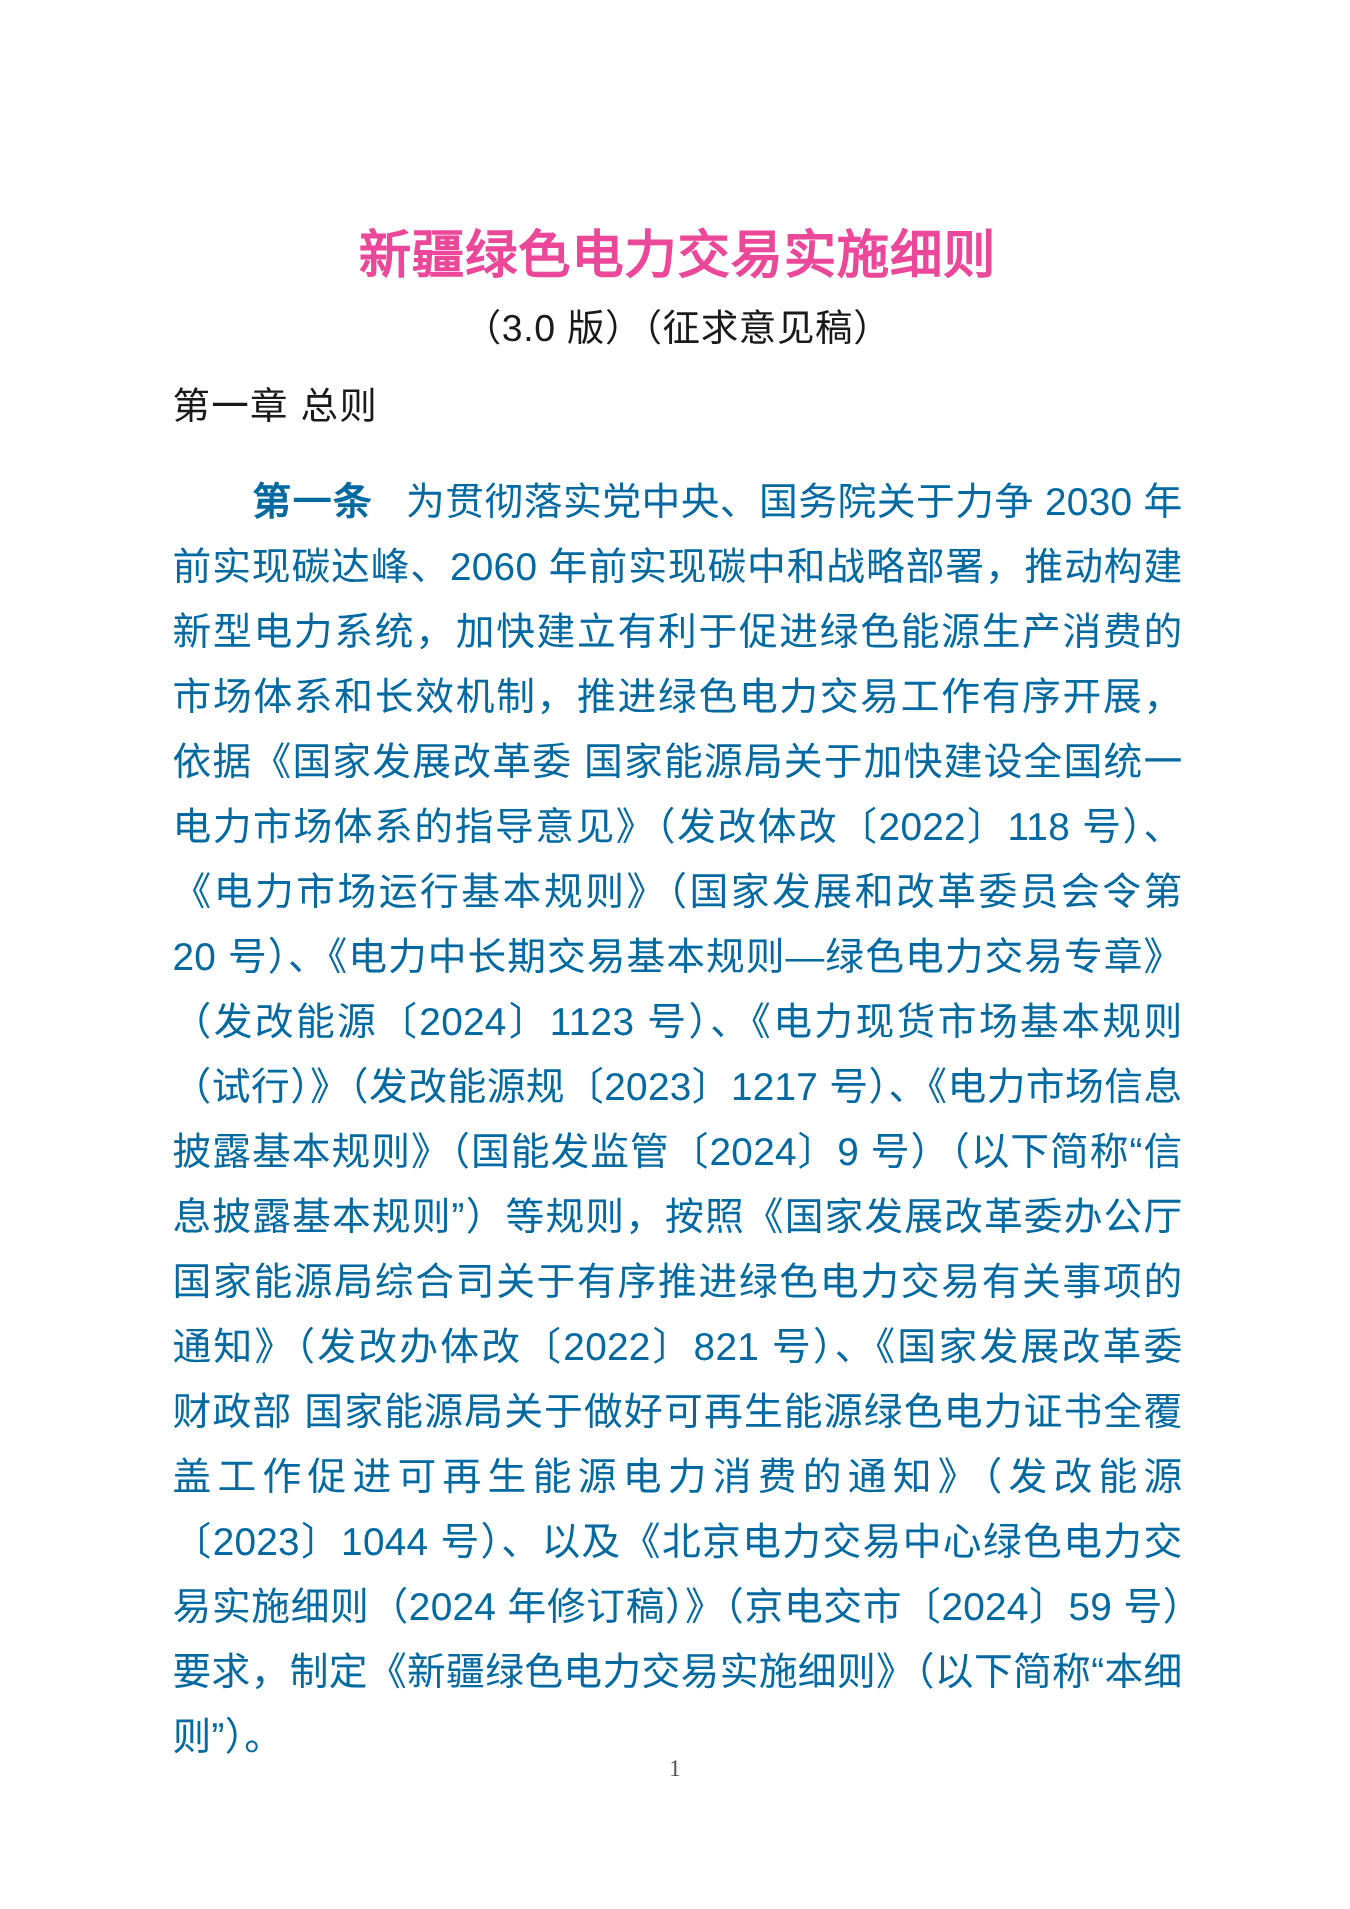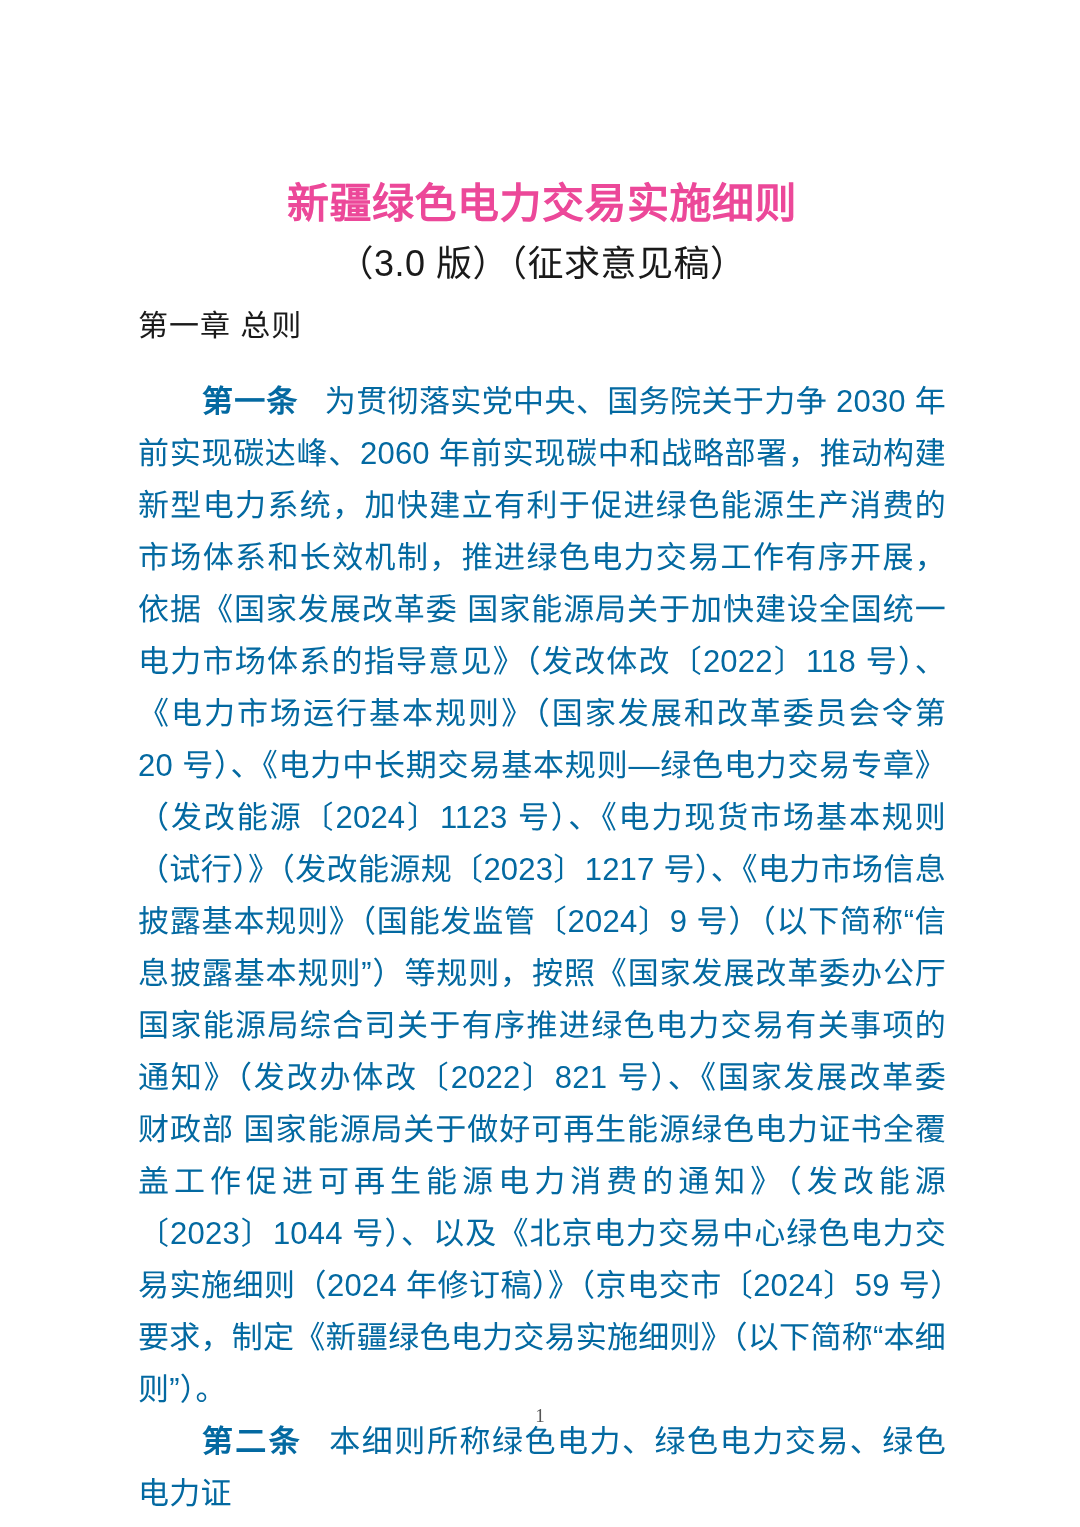--- a/index.html
+++ b/index.html
@@ -37,21 +37,21 @@
   .doc-title {
     font-size: 42px;
     line-height: 52px;
     font-weight: 600;
     letter-spacing: 0.5px;
     color: #ec4899;
     margin: 0;
   }
   .doc-subtitle {
     margin: 14px 0 0 0;
-    font-size: 36px;
+    font-size: 30px;
     line-height: 40px;
     font-weight: 400;
     color: #1a1a1a;
     letter-spacing: 0.5px;
     text-align: center;
   }
   .chapter-heading {
     margin: 22px 0 0 0;
     font-size: 30px;
     line-height: 40px;
@@ -112,22 +112,19 @@
       <div class="doc-subtitle">（3.0 版）（征求意见稿）</div>
       <div class="chapter-heading">第一章  总则</div>
     </div>
 
     <div class="articles">
 
       <p class="article">
         <span class="article-label">第一条</span><span class="label-gap"></span><span>为贯彻落实党中央、国务院关于力争 2030 年前实现碳达峰、2060 年前实现碳中和战略部署，推动构建新型电力系统，加快建立有利于促进绿色能源生产消费的市场体系和长效机制，推进绿色电力交易工作有序开展，依据《国家发展改革委 国家能源局关于加快建设全国统一电力市场体系的指导意见》（发改体改〔2022〕118 号）、《电力市场运行基本规则》（国家发展和改革委员会令第 20 号）、《电力中长期交易基本规则—绿色电力交易专章》（发改能源〔2024〕1123 号）、《电力现货市场基本规则（试行）》（发改能源规〔2023〕1217 号）、《电力市场信息披露基本规则》（国能发监管〔2024〕9 号）（以下简称“信息披露基本规则”）等规则，按照《国家发展改革委办公厅 国家能源局综合司关于有序推进绿色电力交易有关事项的通知》（发改办体改〔2022〕821 号）、《国家发展改革委 财政部 国家能源局关于做好可再生能源绿色电力证书全覆盖工作促进可再生能源电力消费的通知》（发改能源〔2023〕1044 号）、以及《北京电力交易中心绿色电力交易实施细则（2024 年修订稿）》（京电交市〔2024〕59 号）要求，制定《新疆绿色电力交易实施细则》（以下简称“本细则”）。</span>
       </p>
 
-      <p class="article">
-        <span class="article-label">第二条</span><span class="label-gap"></span><span>本细则所称绿色电力、绿色电力交易、绿色电力证</span>
-      </p>
 
     </div>
   </div>
 
   <div class="page-number">1</div>
 
 </div>
 
 </body></html>

